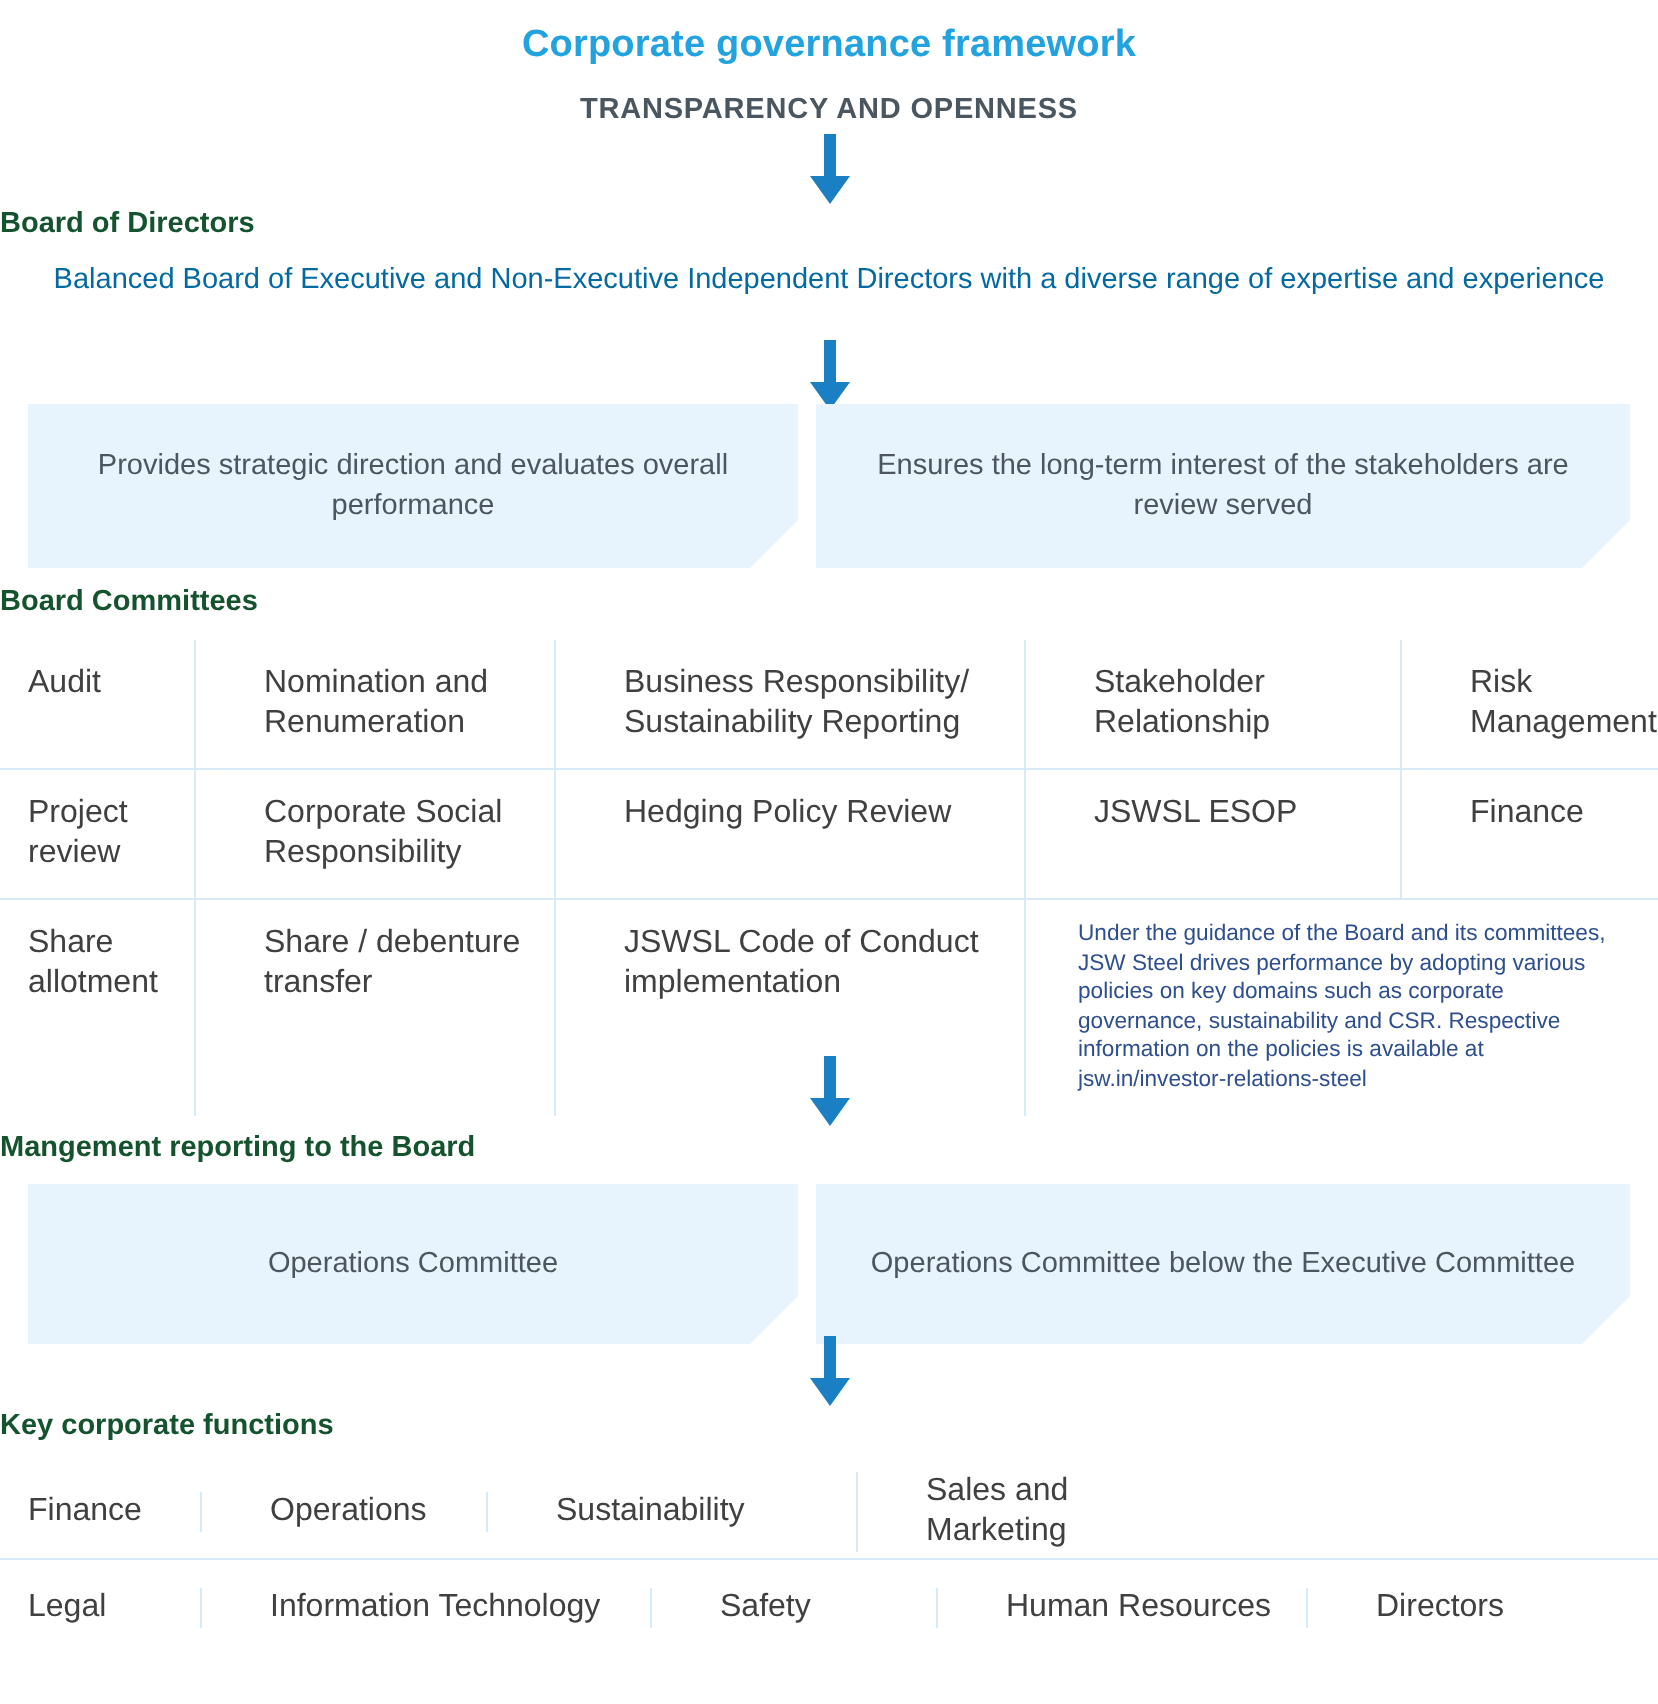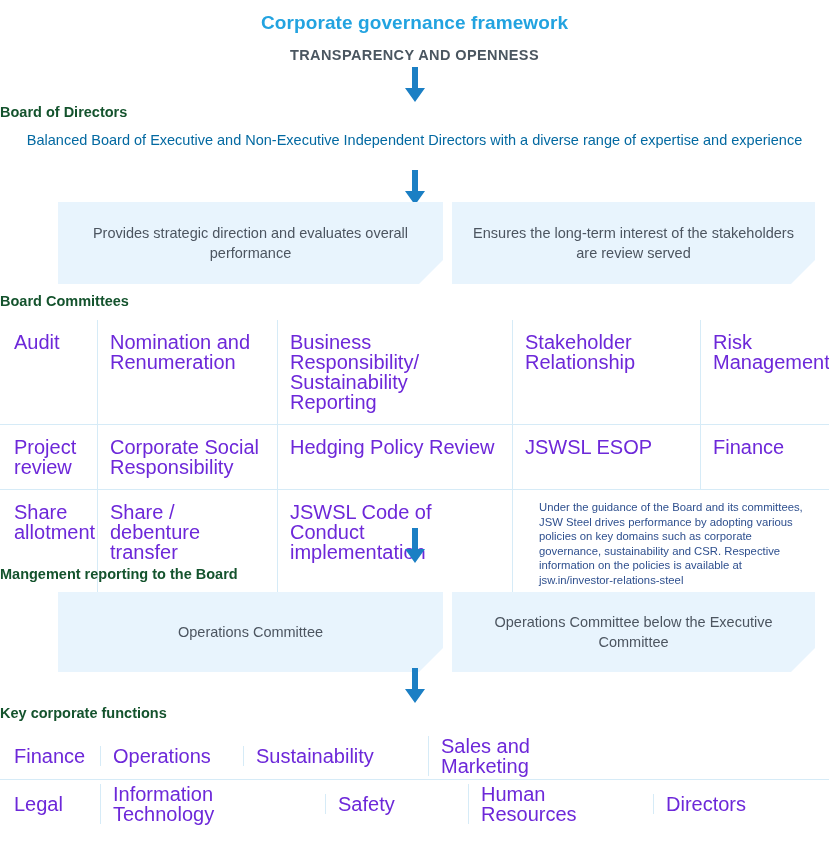--- a/index.html
+++ b/index.html
@@ -94,49 +94,49 @@
     align-items: center;
     justify-content: center;
     text-align: center;
     font-size: 14.5px;
     color: #4c5560;
     line-height: 20px;
     padding: 0 16px;
     box-sizing: border-box;
     clip-path: polygon(0 0, 100% 0, 100% calc(100% - 24px), calc(100% - 24px) 100%, 0 100%);
   }
-  .banner.left  { width: 385px; margin-left: 44px; }
+  .banner.left  { width: 385px; }
   .banner.right { flex: 1; }
 
   
   .grid-table {
     position: absolute;
     left: 0;
     width: 829px;
     box-sizing: border-box;
   }
   #committee-table { top: 320px; }
   #functions-table { top: 732px; }
 
   .grid-row {
     display: flex;
     align-items: stretch;
   }
   .grid-row + .grid-row { border-top: 1.5px solid #d6ebf7; }
 
   .grid-cell {
-    font-size: 20px;
-    color: #6d28d9;
+    font-size: 16px;
+    color: #404040;
     line-height: 20px;
     padding: 12px 14px 12px 0;
     box-sizing: border-box;
     display: flex;
     align-items: flex-start;
   }
-  .grid-cell + .grid-cell { border-left: 1.5px solid #d6ebf7; padding-left: 12px; }
+  .grid-cell + .grid-cell { border-left: 1.5px solid #d6ebf7; padding-left: 34px; }
 
   
   #committee-table .c0 { width: 97px;  padding-left: 14px; }
   #committee-table .c1 { width: 180px; }
   #committee-table .c2 { width: 235px; }
   #committee-table .c3 { width: 188px; }
   #committee-table .c4 { width: 129px; }
 
   #committee-table .grid-row { min-height: 60px; }
   #committee-table .row-2 { min-height: 93px; }

